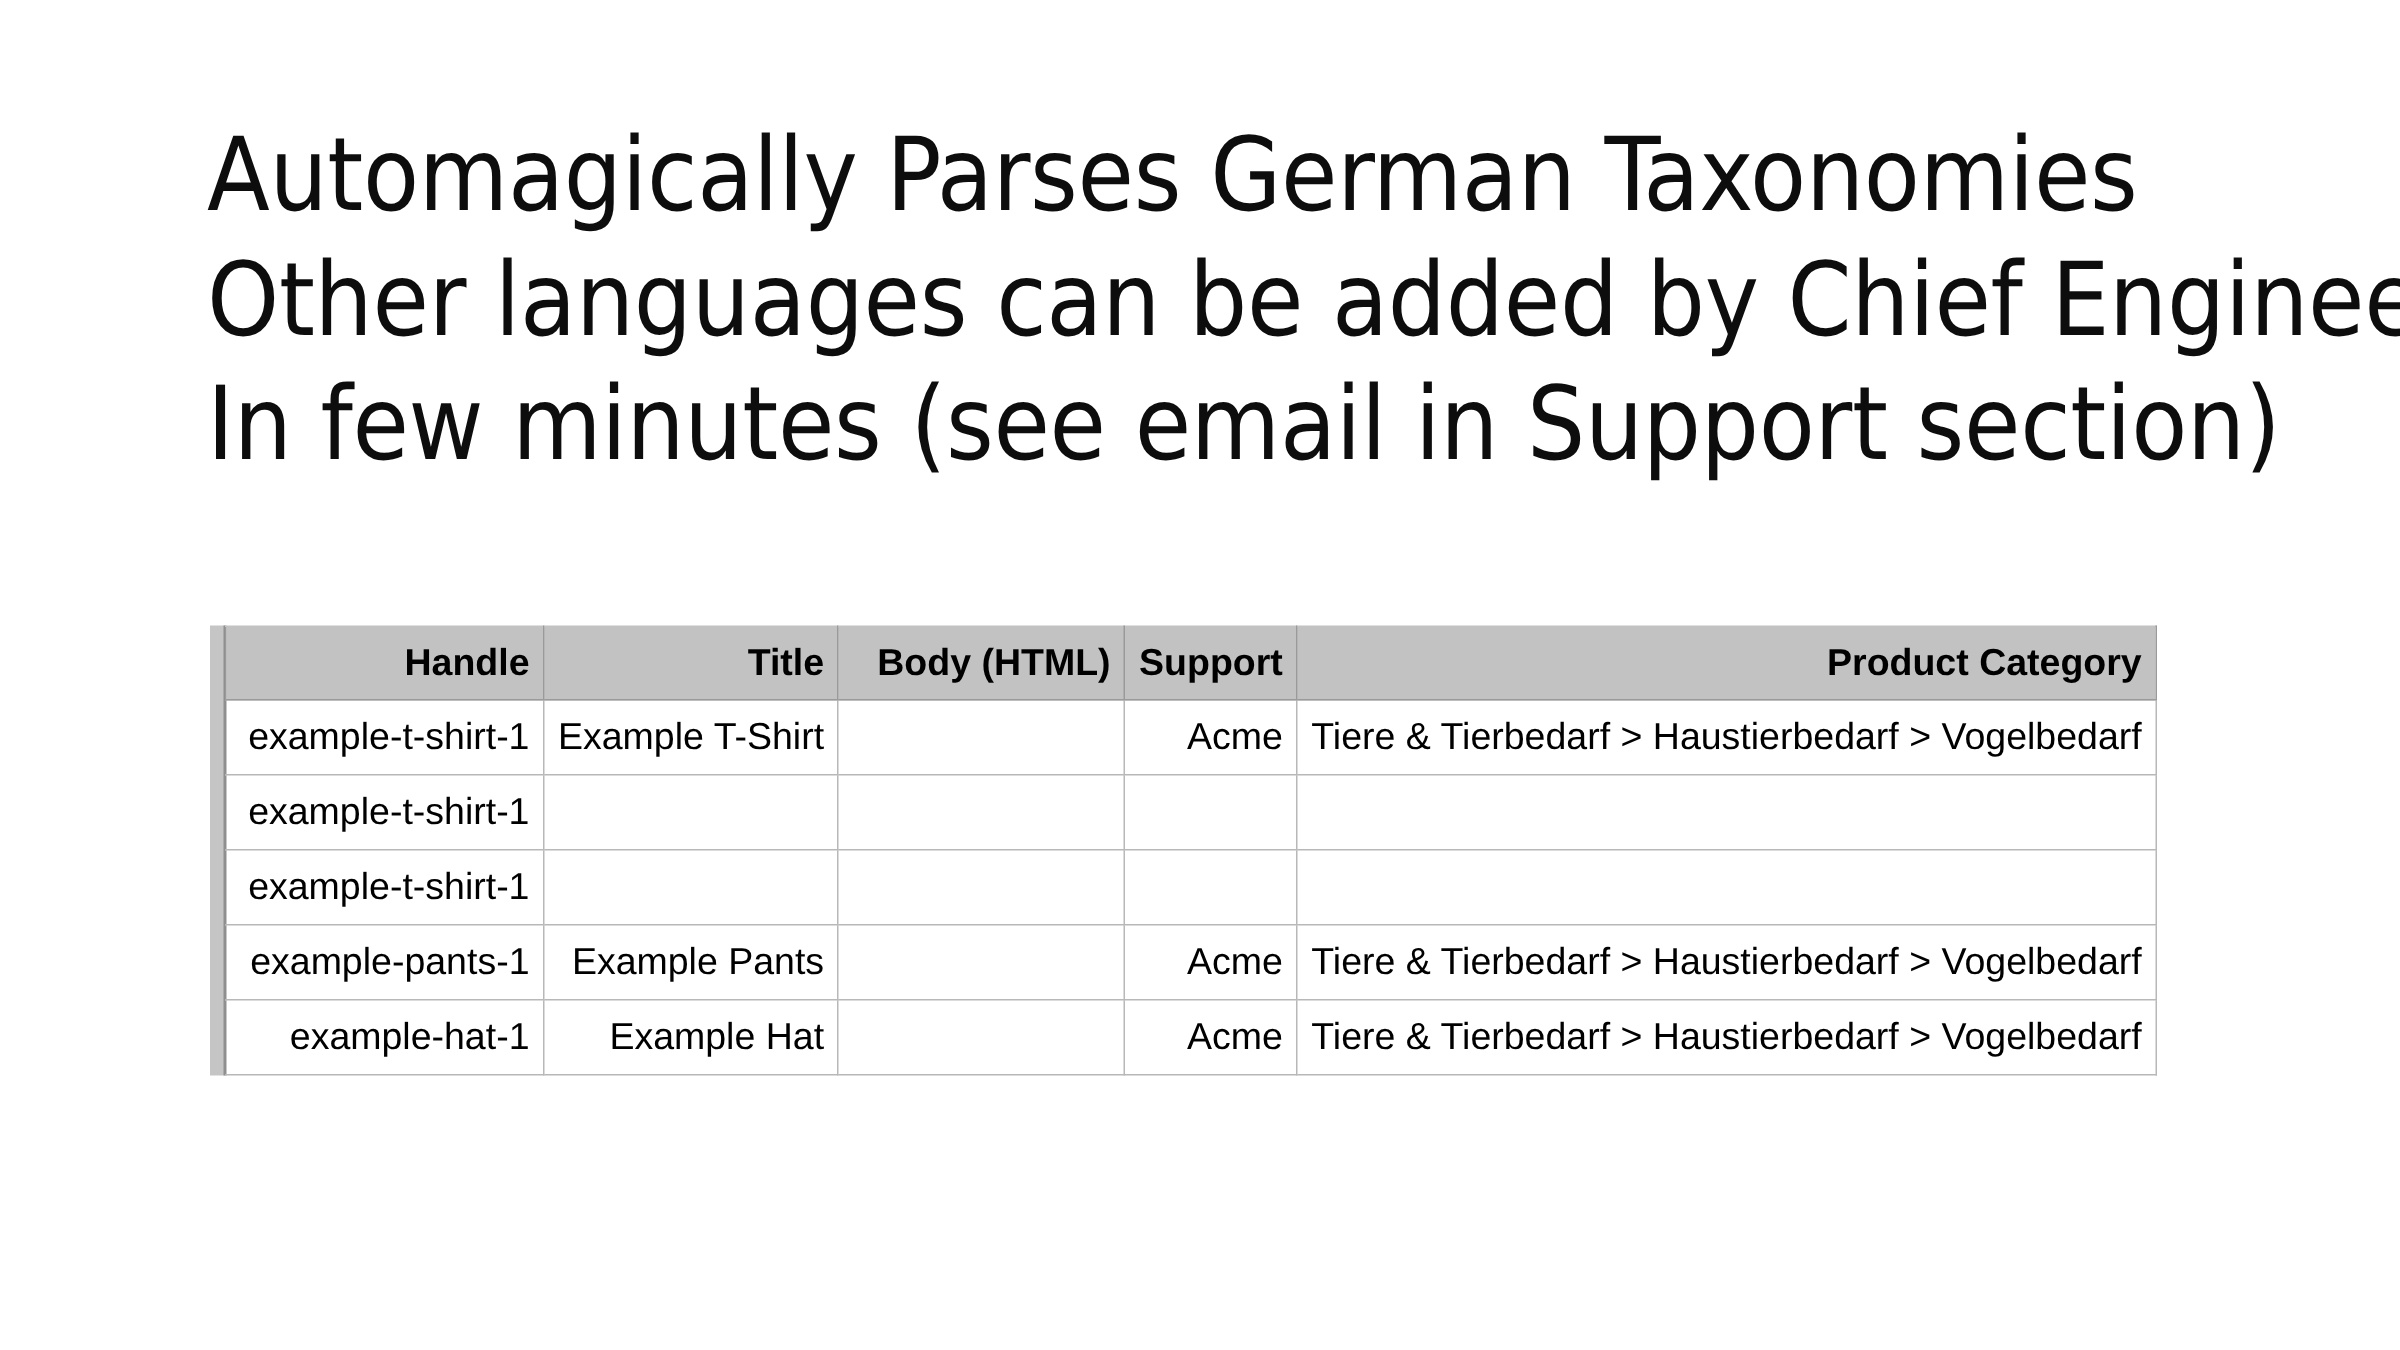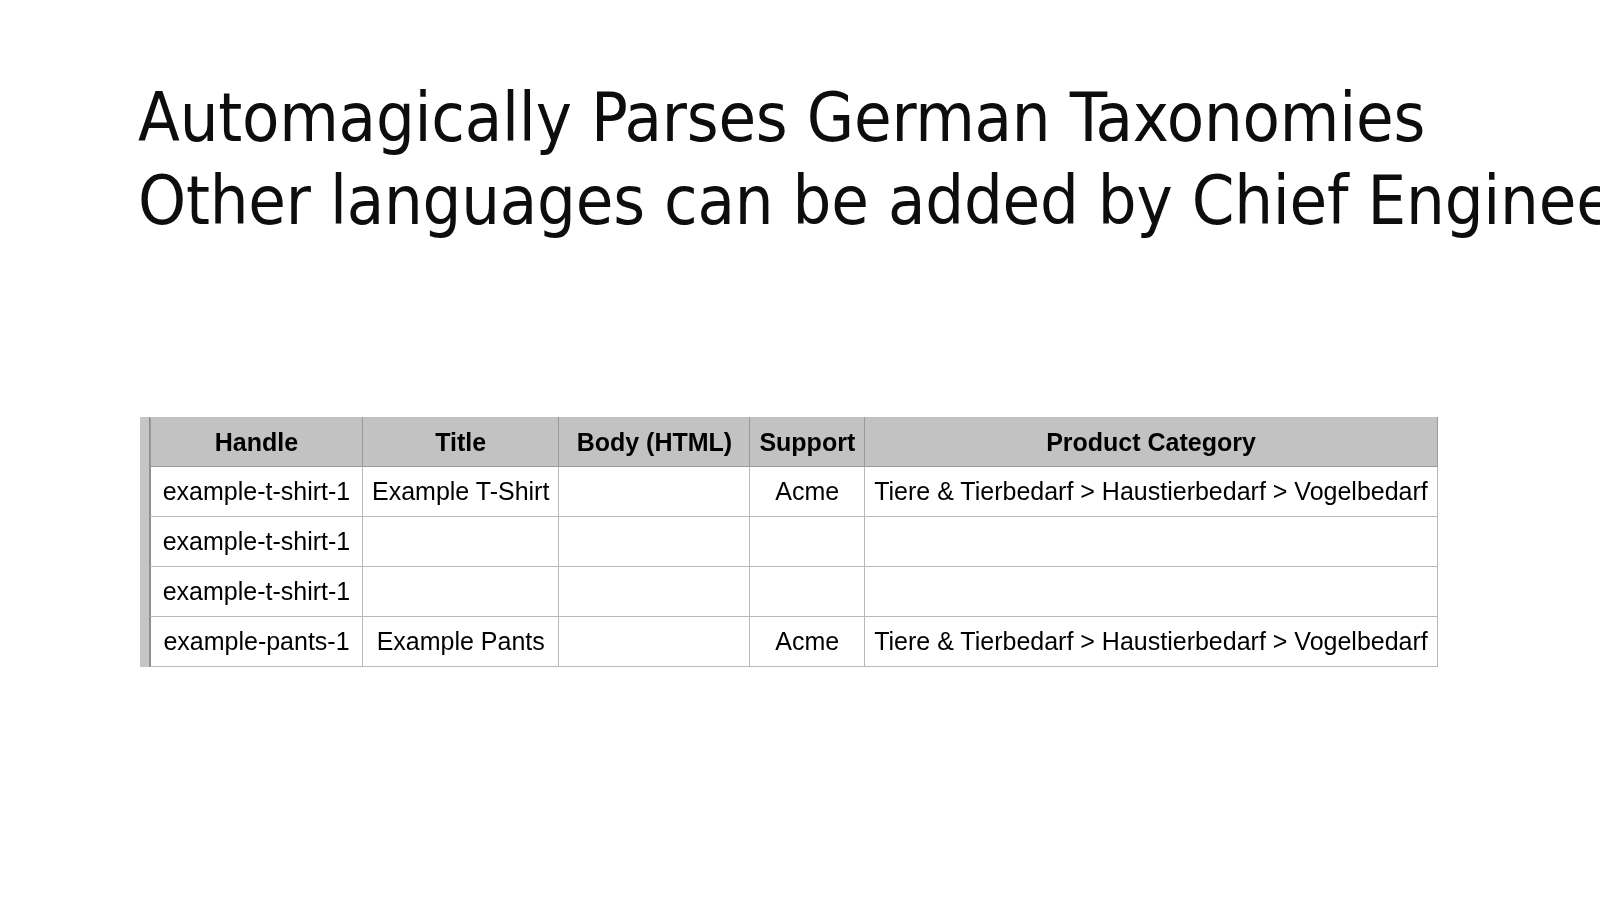--- a/index.html
+++ b/index.html
@@ -60,21 +60,21 @@
   table.product-table col.c-handle   { width: 212px; }
   table.product-table col.c-title    { width: 193px; }
   table.product-table col.c-body     { width: 191px; }
   table.product-table col.c-vendor   { width: 91px; }
   table.product-table col.c-category { width: 563px; }
 
   table.product-table th,
   table.product-table td {
     border: 1px solid #b8b8b8;
     padding: 0 9px;
-    text-align: center;
+    text-align: right;
     vertical-align: middle;
     white-space: nowrap;
     overflow: visible;
   }
   table.product-table thead th {
     background: #c2c2c2;
     border-color: #9a9a9a;
     border-top-color: #c2c2c2;
     font-weight: 700;
     font-size: 25px;
@@ -90,20 +90,21 @@
   table.product-table tbody tr td:first-child {
     border-left-color: #8f8f8f;
   }
 </style>
 </head>
 <body>
 
 <div class="slide-heading">
   <span class="hline">Automagically Parses German Taxonomies</span>
   <span class="hline">Other languages can be added by Chief Engineer</span>
+  <span class="hline">In few minutes (see email in Support section)</span>
 </div>
 
 <div class="table-wrap">
   <div class="gutter"></div>
 
   <table class="product-table">
     <colgroup>
       <col class="c-handle">
       <col class="c-title">
       <col class="c-body">
@@ -141,15 +142,22 @@
         <td></td>
         <td></td>
       </tr>
       <tr>
         <td>example-pants-1</td>
         <td>Example Pants</td>
         <td></td>
         <td>Acme</td>
         <td>Tiere &amp; Tierbedarf &gt; Haustierbedarf &gt; Vogelbedarf</td>
       </tr>
+      <tr>
+        <td>example-hat-1</td>
+        <td>Example Hat</td>
+        <td></td>
+        <td>Acme</td>
+        <td>Tiere &amp; Tierbedarf &gt; Haustierbedarf &gt; Vogelbedarf</td>
+      </tr>
     </tbody>
   </table>
 </div>
 
 </body></html>

